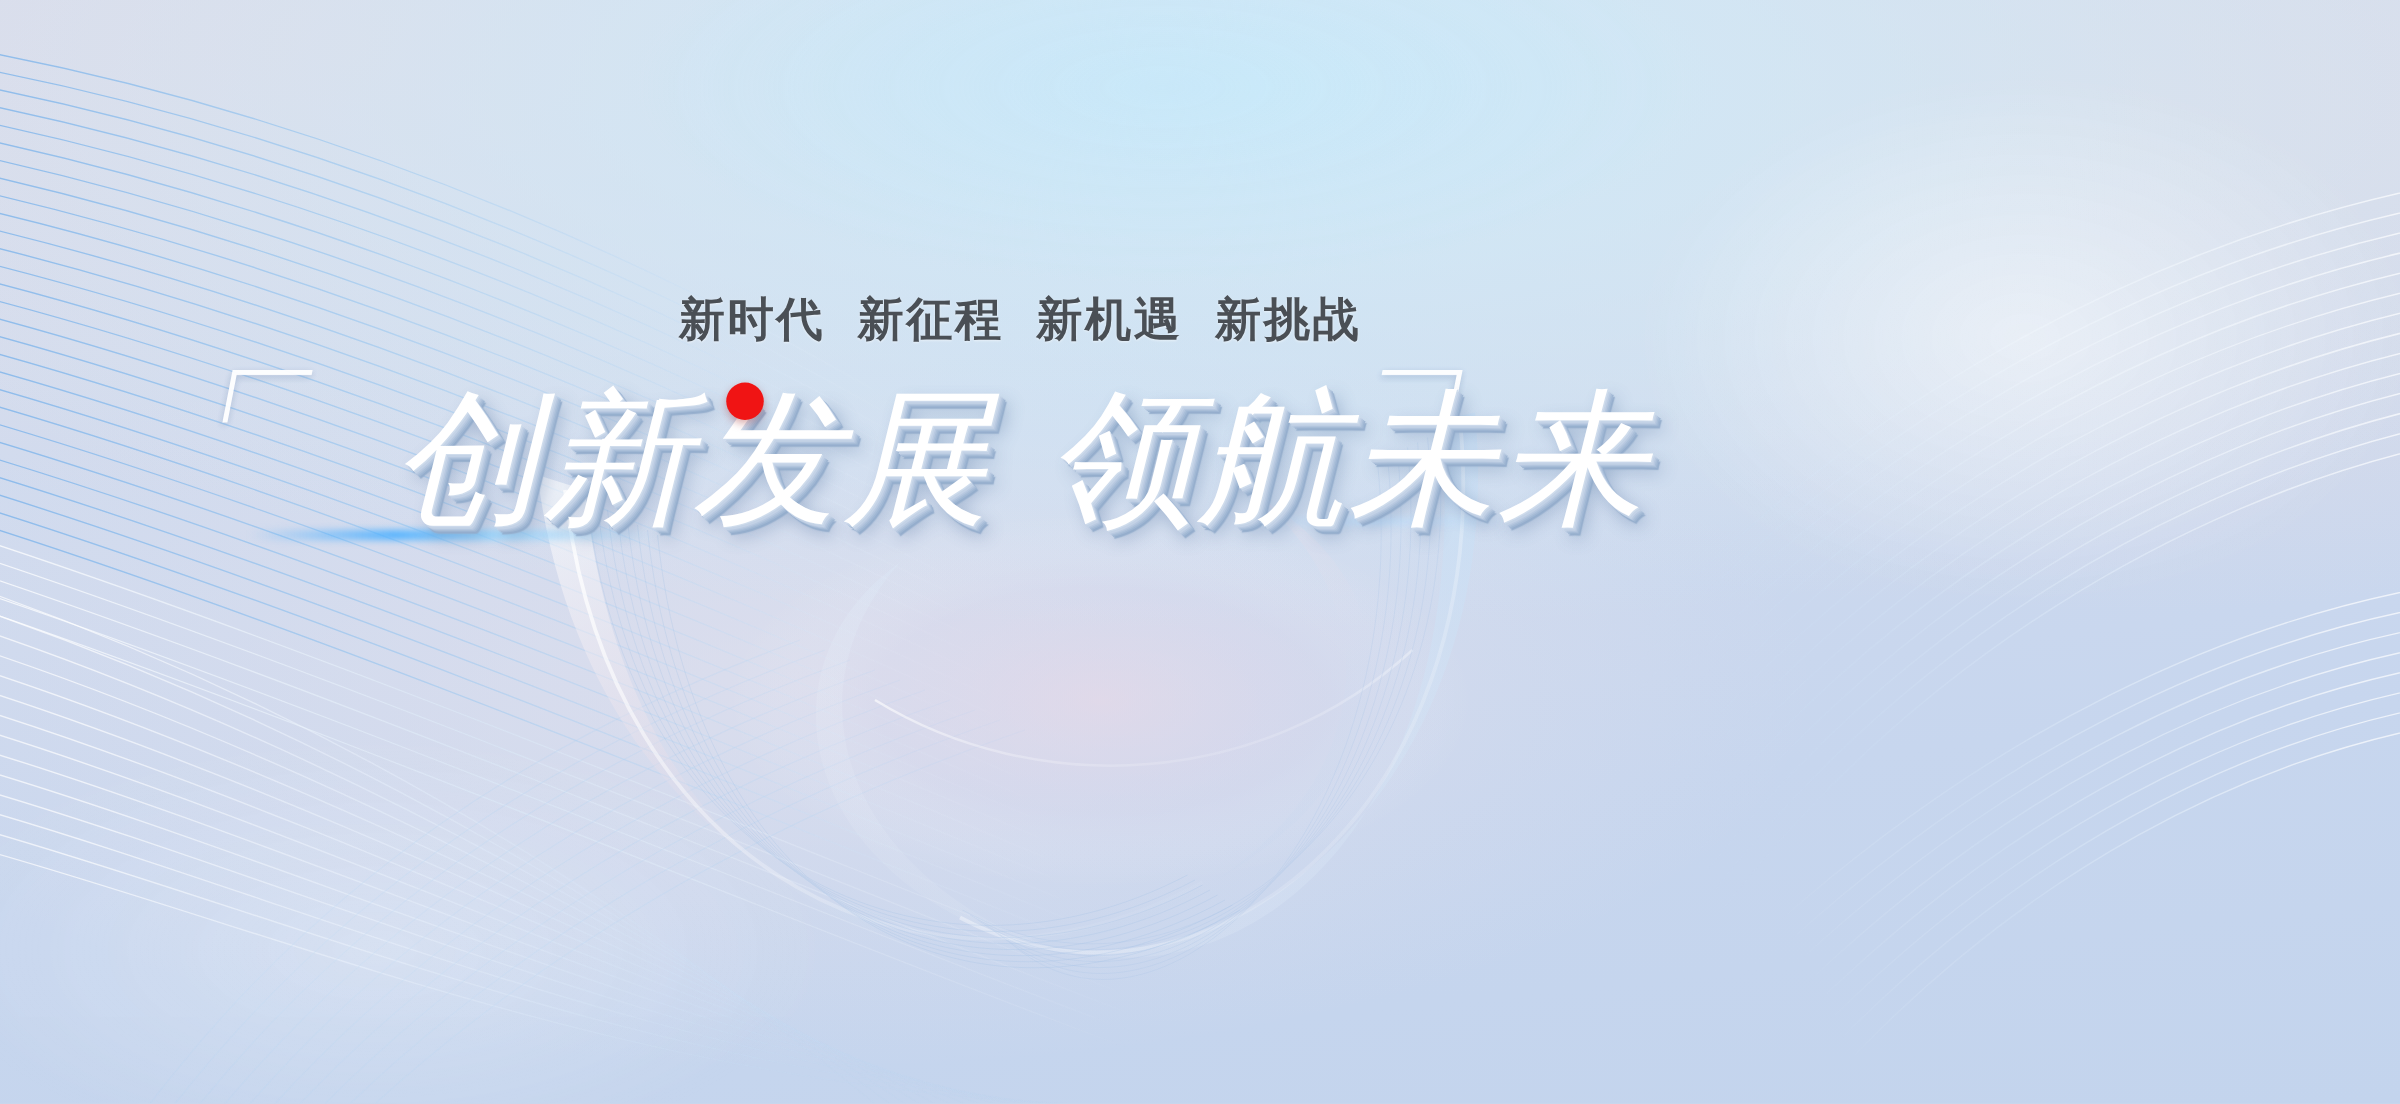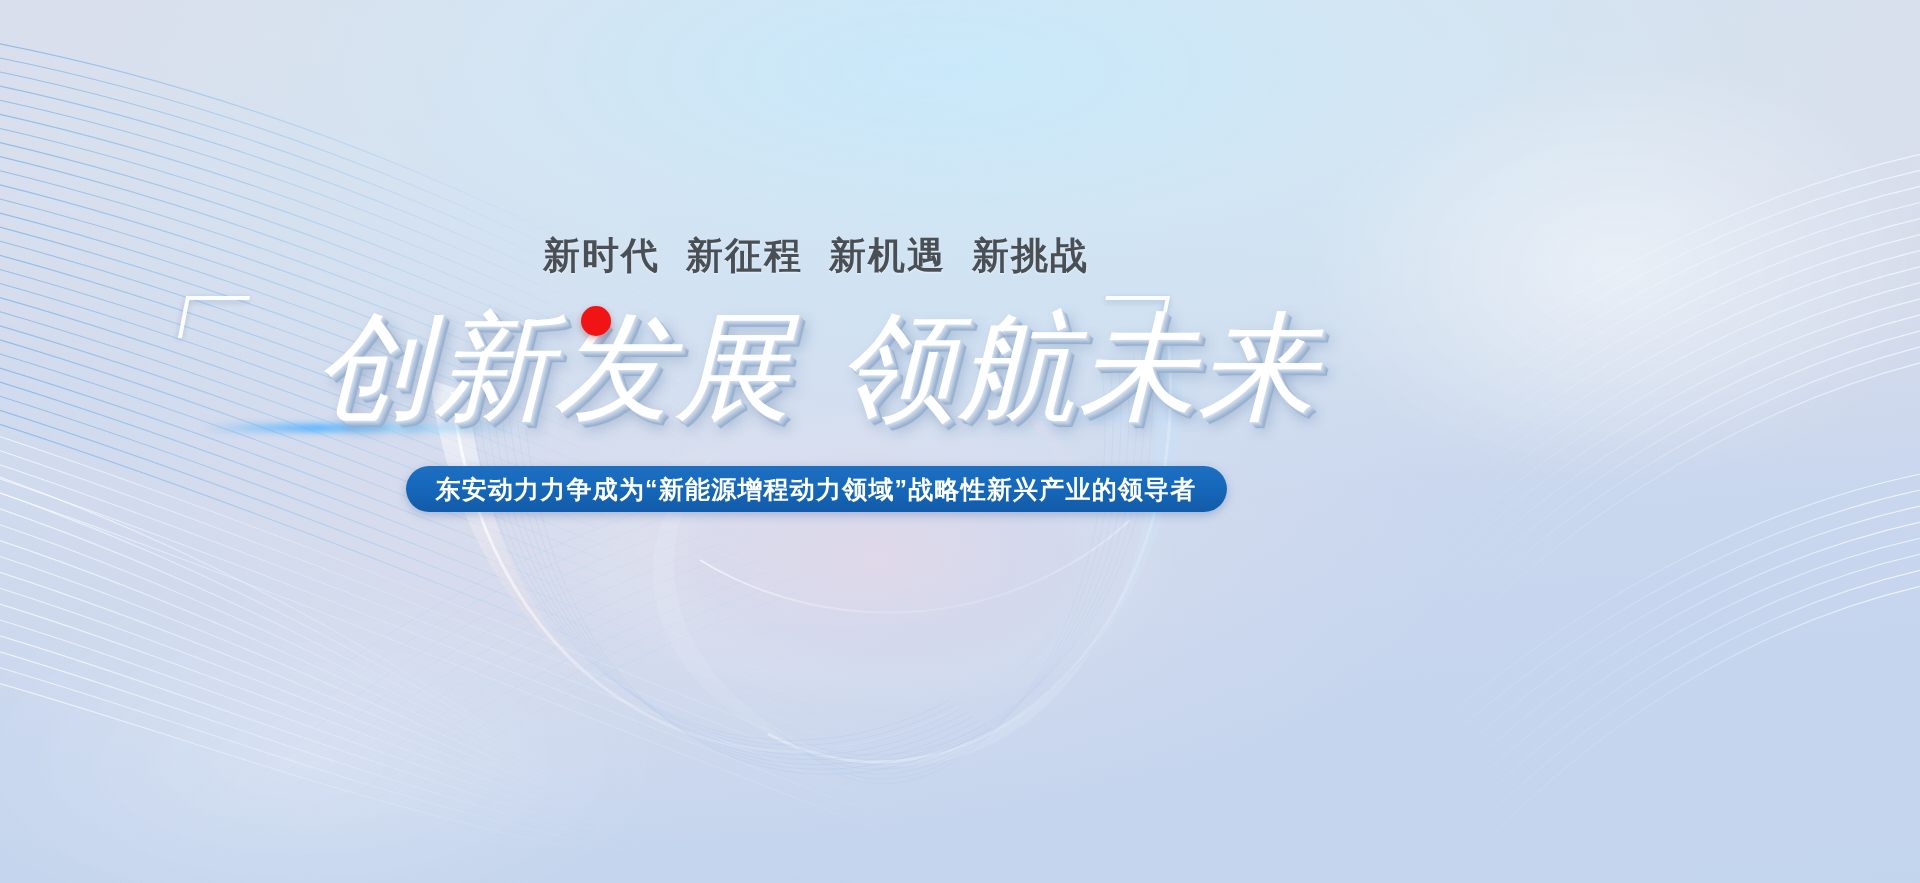--- a/index.html
+++ b/index.html
@@ -371,18 +371,15 @@
 
     <div id="headline-wrap">
       <div class="bracket" id="bracket-left"></div>
       <div class="bracket" id="bracket-right"></div>
       <div id="headline-glow"></div>
       <div id="headline-glow2"></div>
       <div class="headline"><span>创新发展</span><span class="word-gap"></span><span>领航未来</span></div>
       <div id="accent-dot"></div>
     </div>
 
-    <div id="pill">
-      <span id="pill-text">东安动力力争成为“新能源增程动力领域”战略性新兴产业的领导者</span>
-    </div>
 
   </div>
 </div>
 
 </body></html>

